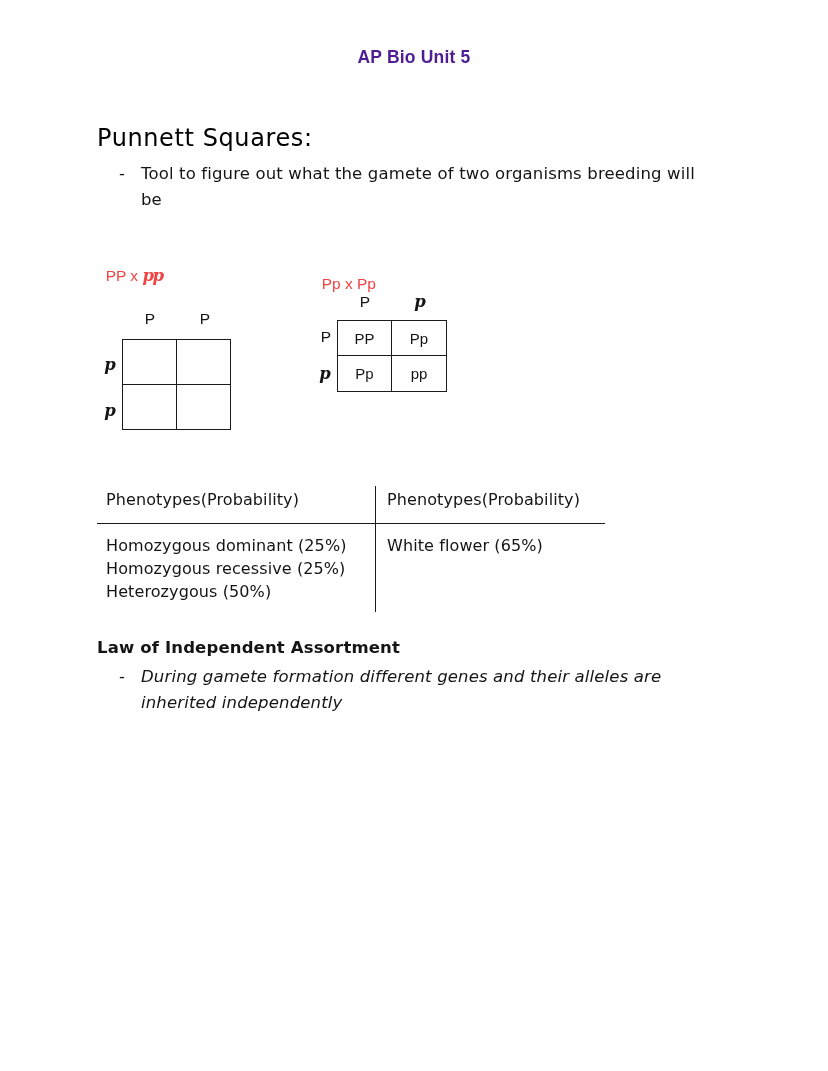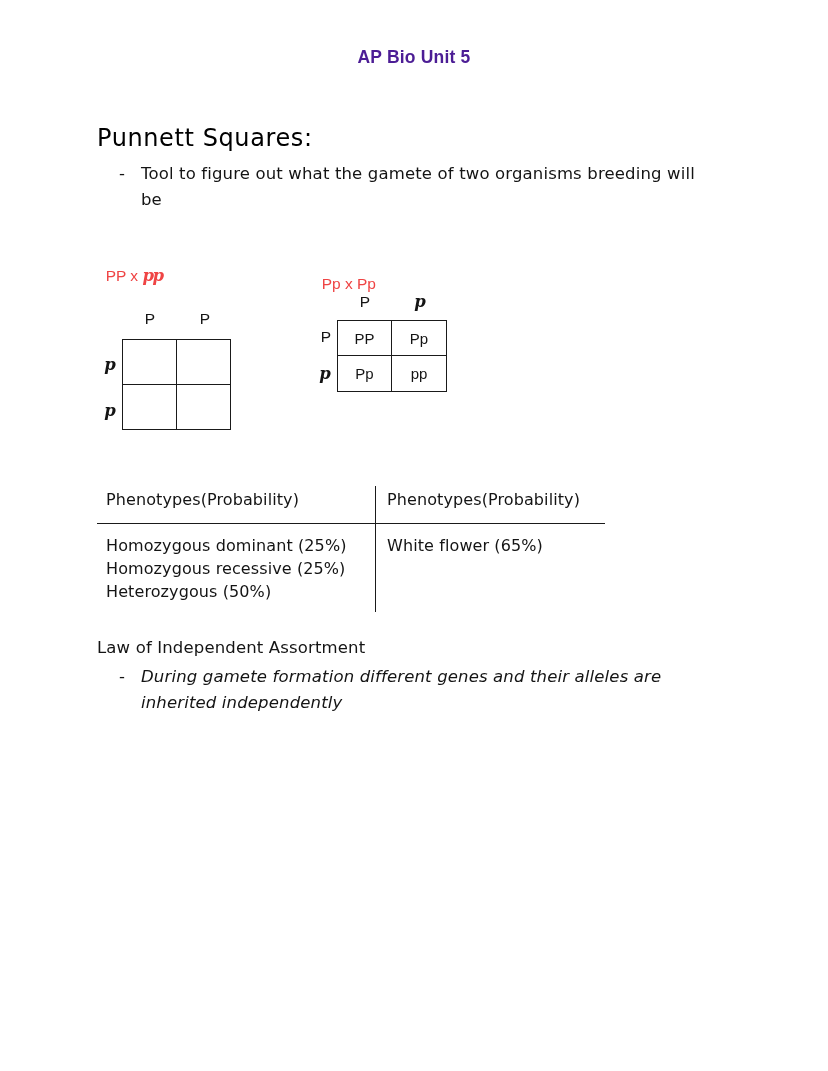--- a/index.html
+++ b/index.html
@@ -181,20 +181,21 @@
   .prob-item { display: block; }
 
   
   .law-heading {
     position: absolute;
     left: 97px;
     top: 638px;
     font-size: 16.5px;
     color: #141414;
     letter-spacing: 0.15px;
+    font-weight: bold;
   }
   #law-bullet {
     left: 119px;
     top: 664px;
     width: 600px;
   }
   #law-bullet .bullet-text { max-width: 560px; font-style: italic; }
 </style>
 </head>
 <body>

